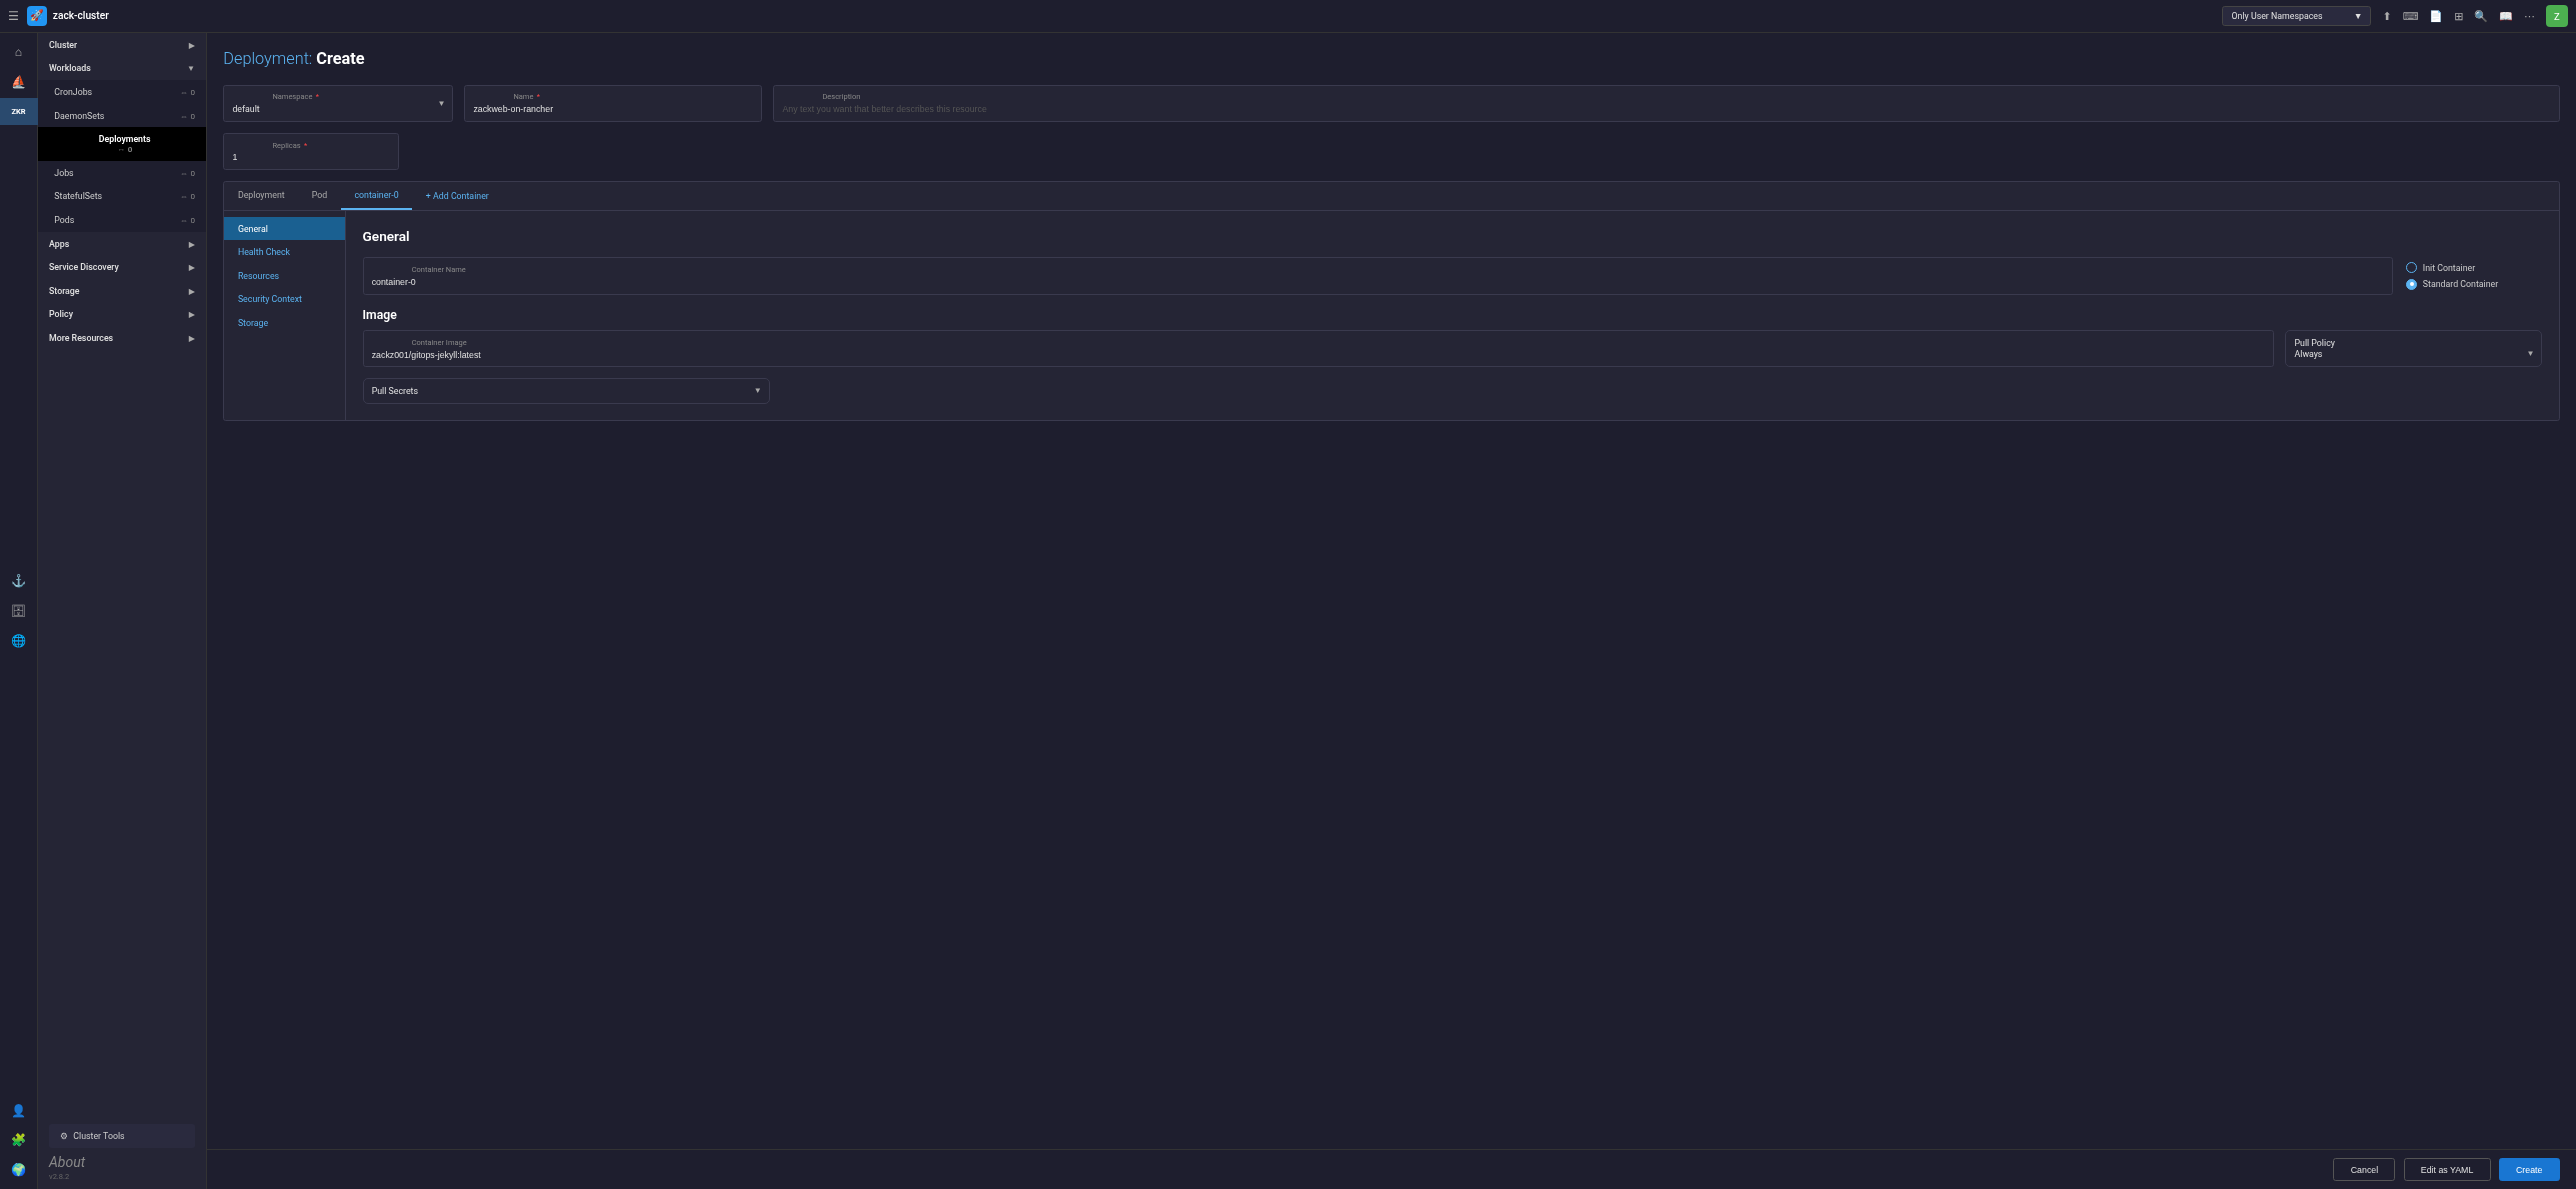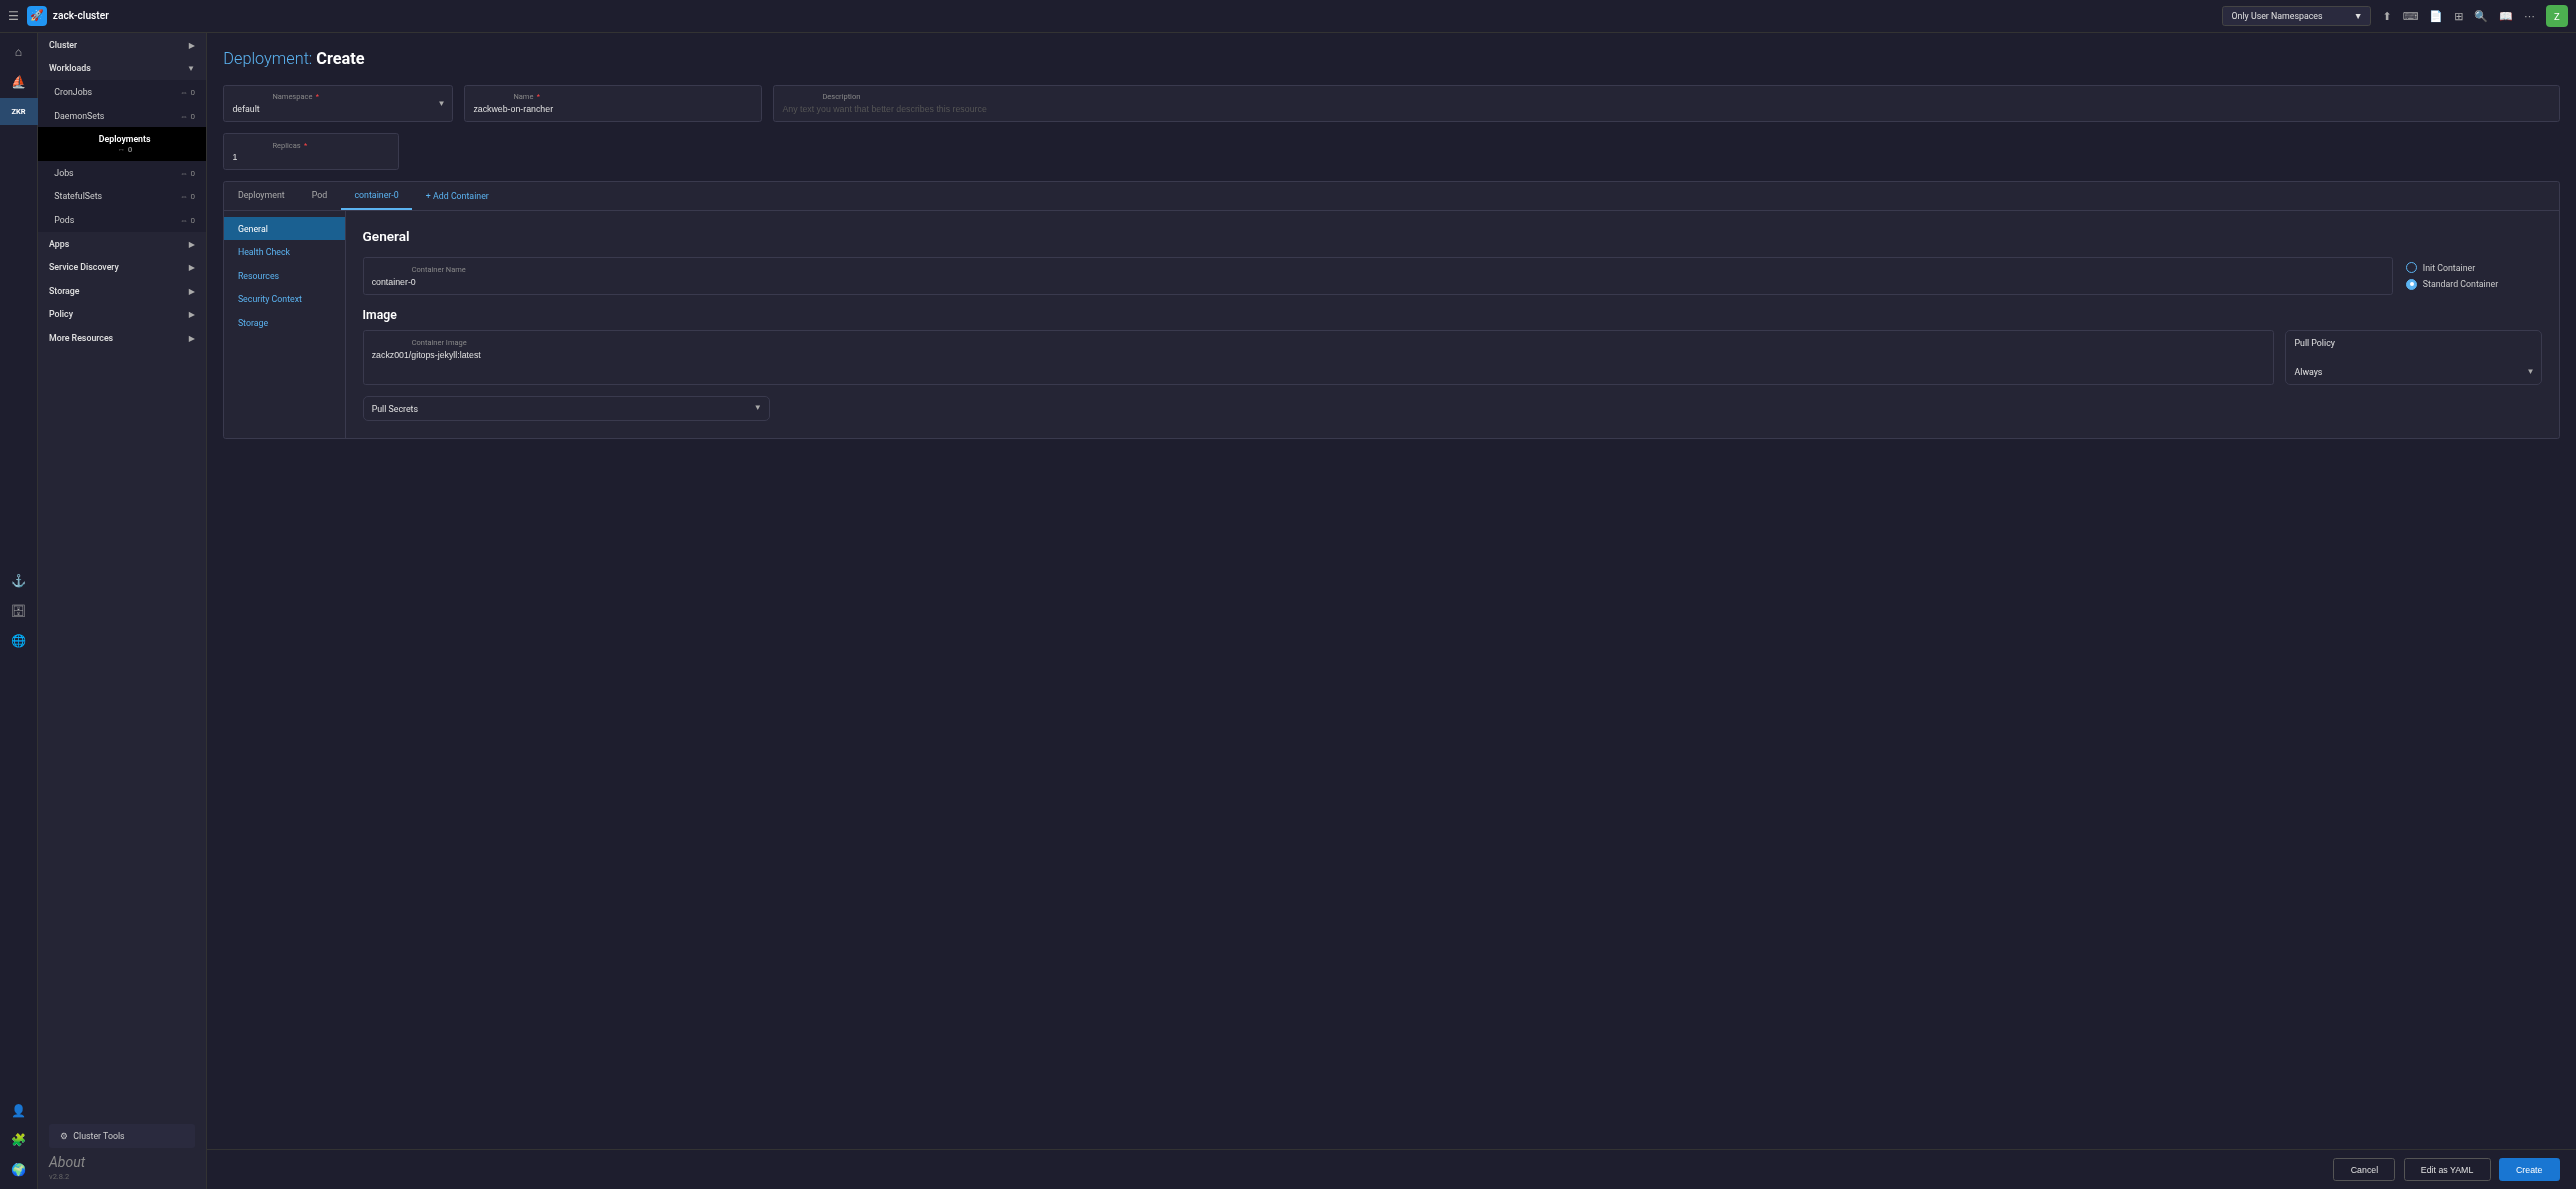--- a/index.html
+++ b/index.html
@@ -211,21 +211,21 @@
       padding: 5.4px 16.3px; border-radius: 2.7px; cursor: pointer; font-size: 8.8px;
       border: 0.7px solid #555; background: transparent; color: #e0e0e0;
     }
     .btn-primary {
       background: #1976d2; border-color: #1976d2; color: #fff;
     }
 
     .select-field {
       position: relative;
       background: #252535; border: 0.7px solid #3a3a4e; border-radius: 5px;
-      padding: 6.8px 8.1px; display: flex; flex-direction: column; gap: 19px;
+      padding: 6.8px 8.1px; display: flex; flex-direction: column; gap: 1px;
     }
     .select-arrow { position: absolute; right: 6.8px; bottom: 8.1px; color: #aaa; font-size: 8.1px; }
   </style>
 </head>
 <body>
 
 <div class="top-header">
   <span class="hamburger-icon">☰</span>
   <div class="brand-area">
     <div class="brand-logo">🚀</div>

